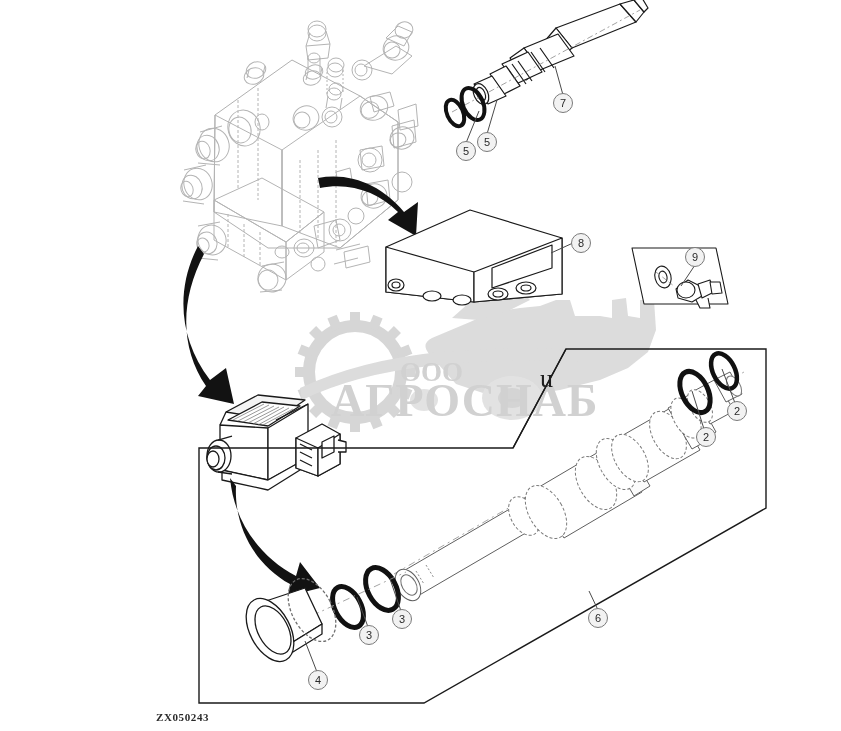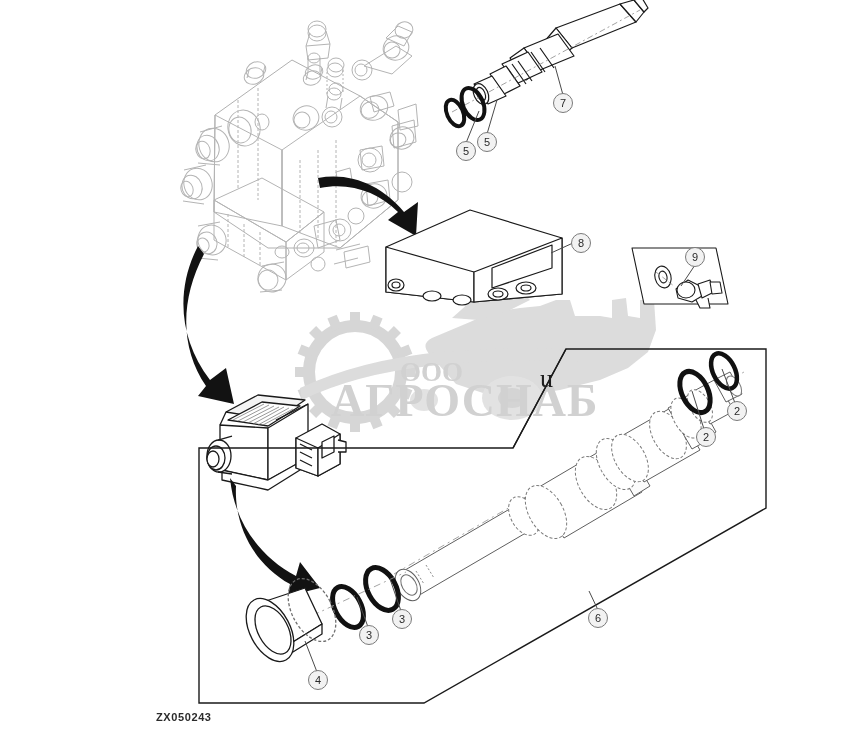--- a/index.html
+++ b/index.html
@@ -7,21 +7,21 @@
     width:841px;height:731px;
     font-family:"Liberation Sans", sans-serif;
     overflow:hidden;
     position:relative;
   }
   #stage{position:absolute;left:0;top:0;width:841px;height:731px;background:#fff;}
   svg{display:block;}
   .cap{
     position:absolute;
     left:156px;top:711px;
-    font-family:Liberation Sans, sans-serif;
+    font-family:Liberation Serif, serif;
     font-size:11px;
     font-weight:bold;
     letter-spacing:0.6px;
     color:#2b2b2b;
     white-space:nowrap;
   }
   .wm-text{
     font-family:"Liberation Serif", serif;
     fill:#c9c9c9;
     font-weight:bold;

